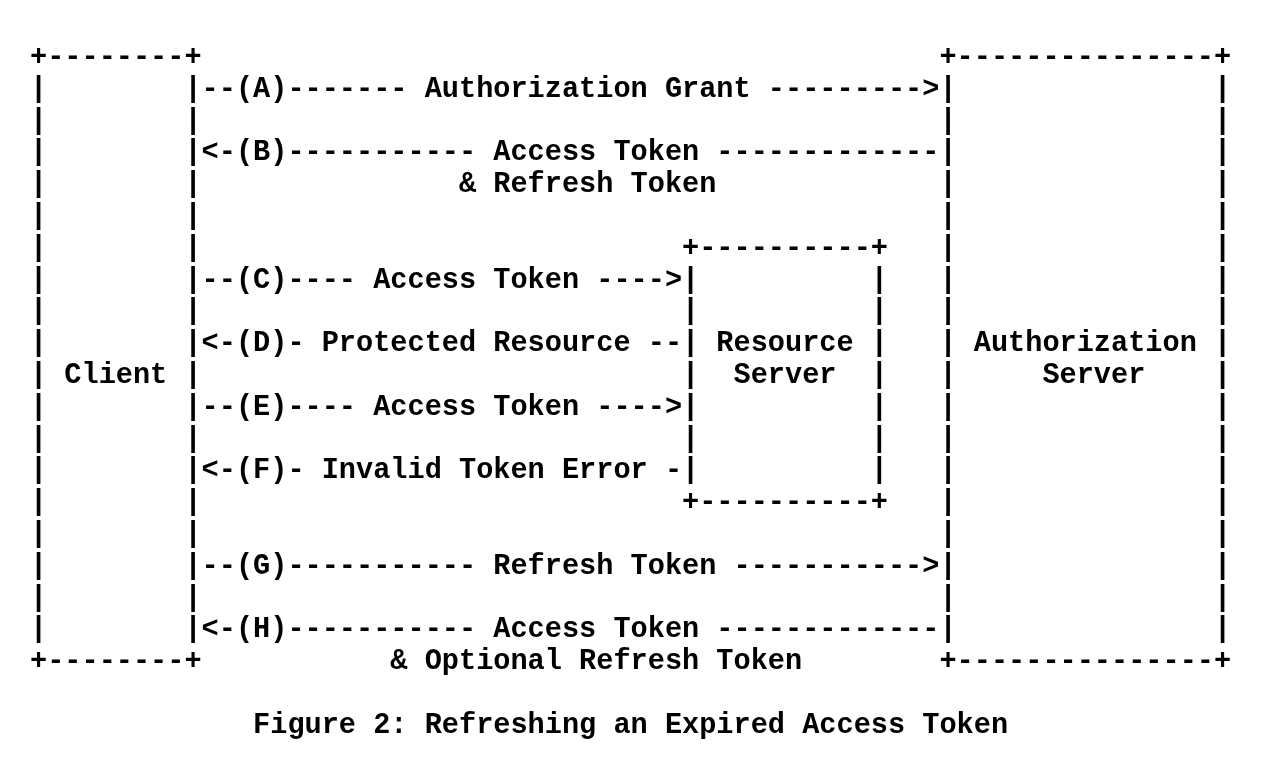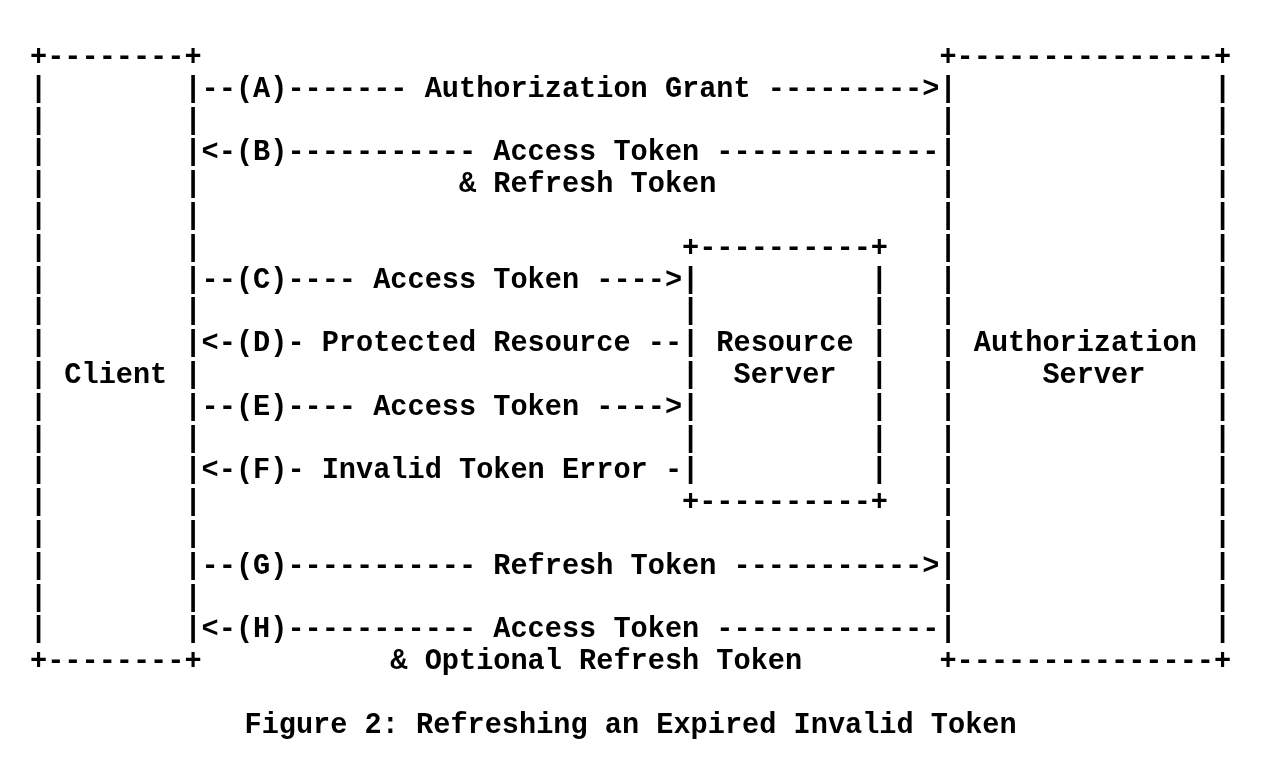--- a/index.html
+++ b/index.html
@@ -56,15 +56,15 @@
 | Client |                            |  Server  |   |     Server    |
 |        |--(E)---- Access Token ----&gt;|          |   |               |
 |        |                            |          |   |               |
 |        |&lt;-(F)- Invalid Token Error -|          |   |               |
 |        |                            +----------+   |               |
 |        |                                           |               |
 |        |--(G)----------- Refresh Token -----------&gt;|               |
 |        |                                           |               |
 |        |&lt;-(H)----------- Access Token -------------|               |
 +--------+           &amp; Optional Refresh Token        +---------------+</pre>
-    <div class="figure-caption">Figure 2: Refreshing an Expired Invalid Token</div>
+    <div class="figure-caption">Figure 2: Refreshing an Expired Access Token</div>
   </div>
 </div>
 
 </body></html>

